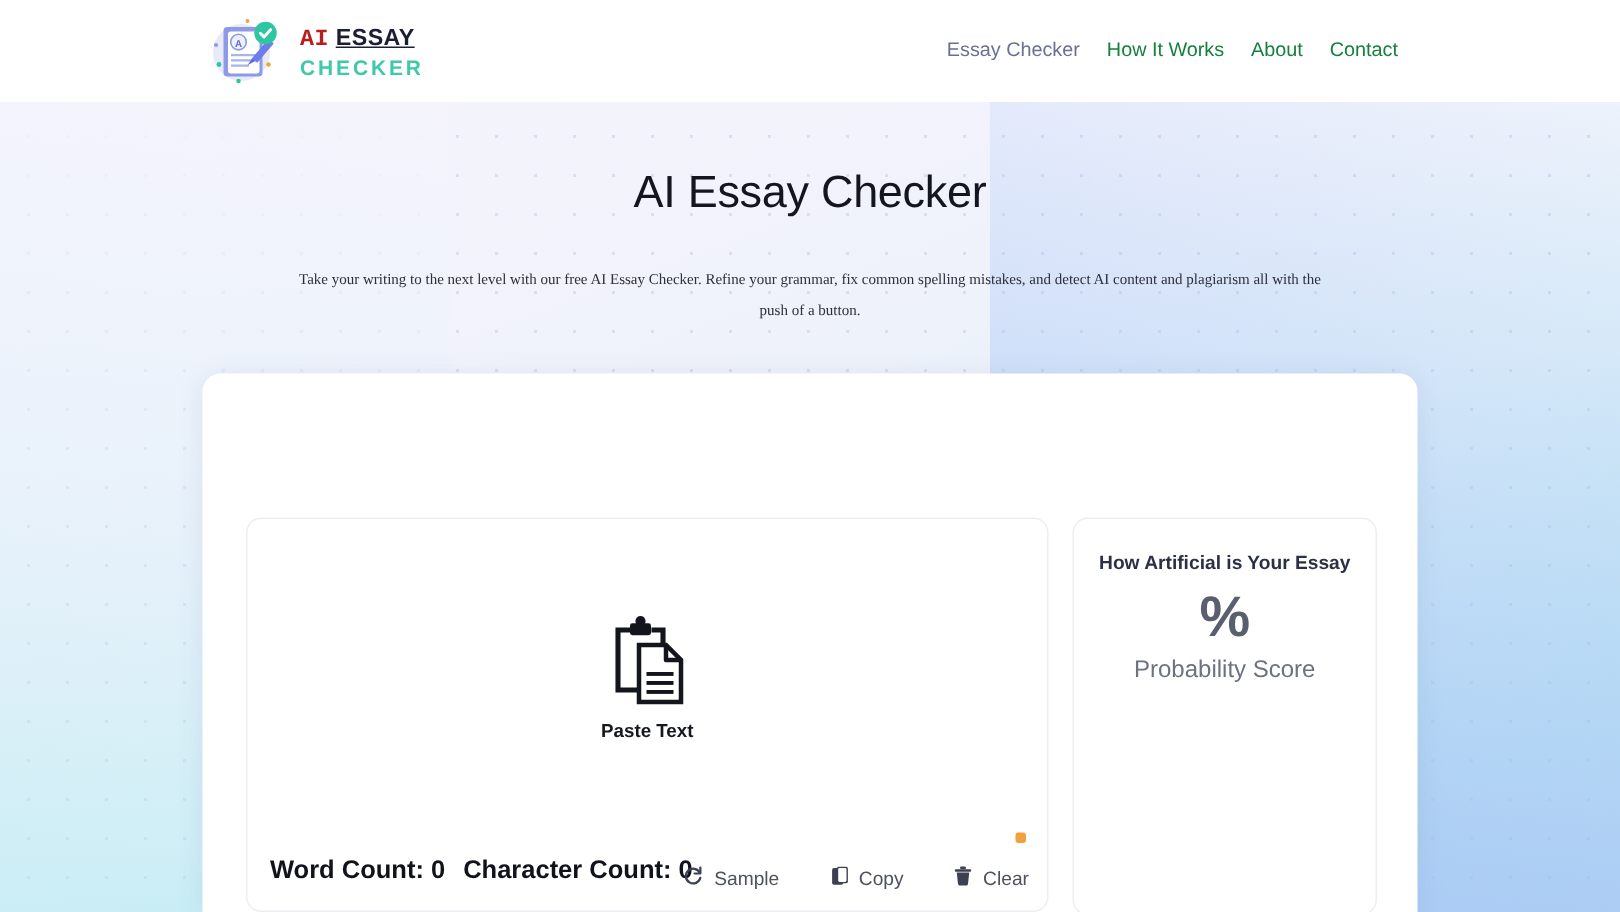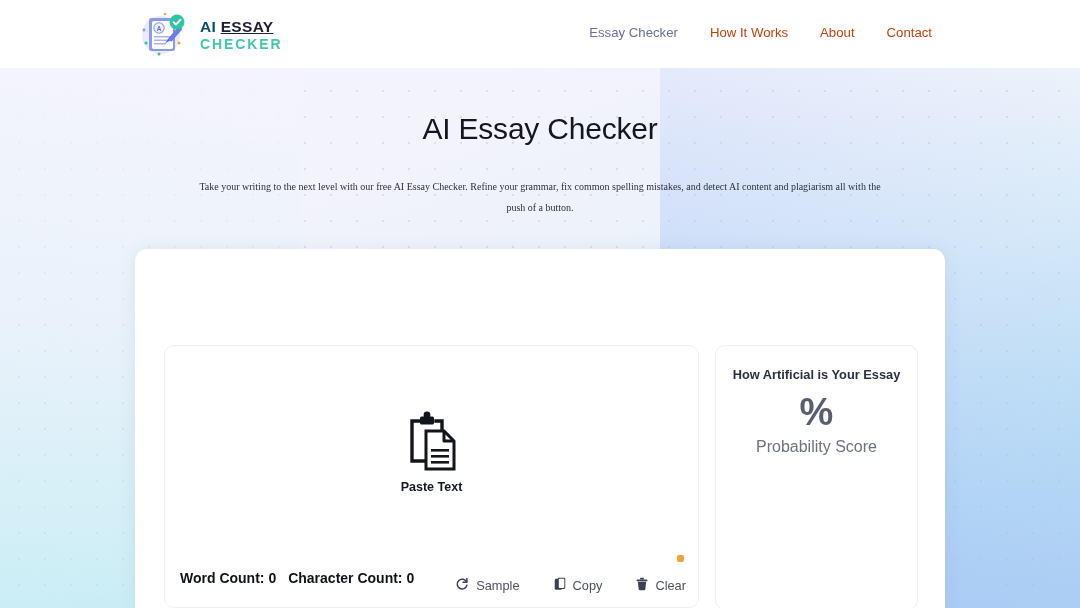--- a/index.html
+++ b/index.html
@@ -45,41 +45,41 @@
   .logo-text {
     line-height: 1;
     padding-top: 2px;
   }
   .logo-line1 {
     font-size: 15.5px;
     font-weight: bold;
     letter-spacing: 0.3px;
     white-space: nowrap;
   }
-  .logo-ai { color: #0c4a6e; }
+  .logo-ai { color: #b91c1c; font-family: Liberation Mono, monospace; }
   .logo-essay { color: #1c1f33; text-decoration: underline; }
   .logo-line2 {
     font-size: 14px;
     font-weight: bold;
     letter-spacing: 1.9px;
     color: #3fc9a8;
     margin-top: 3px;
   }
   .nav {
     position: absolute;
     right: 148px;
     top: 25px;
     display: flex;
     align-items: center;
-    gap: 32px;
+    gap: 18px;
     text-align: right;
   }
   .nav-link {
     font-size: 13.2px;
-    color: #c2410c;
+    color: #15803d;
     text-decoration: none;
     white-space: nowrap;
     cursor: pointer;
   }
   .nav-link.active { color: #6b6f94; }
 
   
   .hero {
     position: absolute;
     top: 68px; left: 0;
@@ -208,21 +208,21 @@
     position: absolute;
     left: 0;
     bottom: 0;
     width: 533px;
     height: 50px;
   }
   .counts {
     position: absolute;
     left: 15px;
     top: 13px;
-    font-size: 14px;
+    font-size: 17px;
     font-weight: bold;
     color: #10131b;
     display: flex;
     gap: 12px;
     white-space: nowrap;
   }
   .tools {
     position: absolute;
     right: 12px;
     top: 20px;

